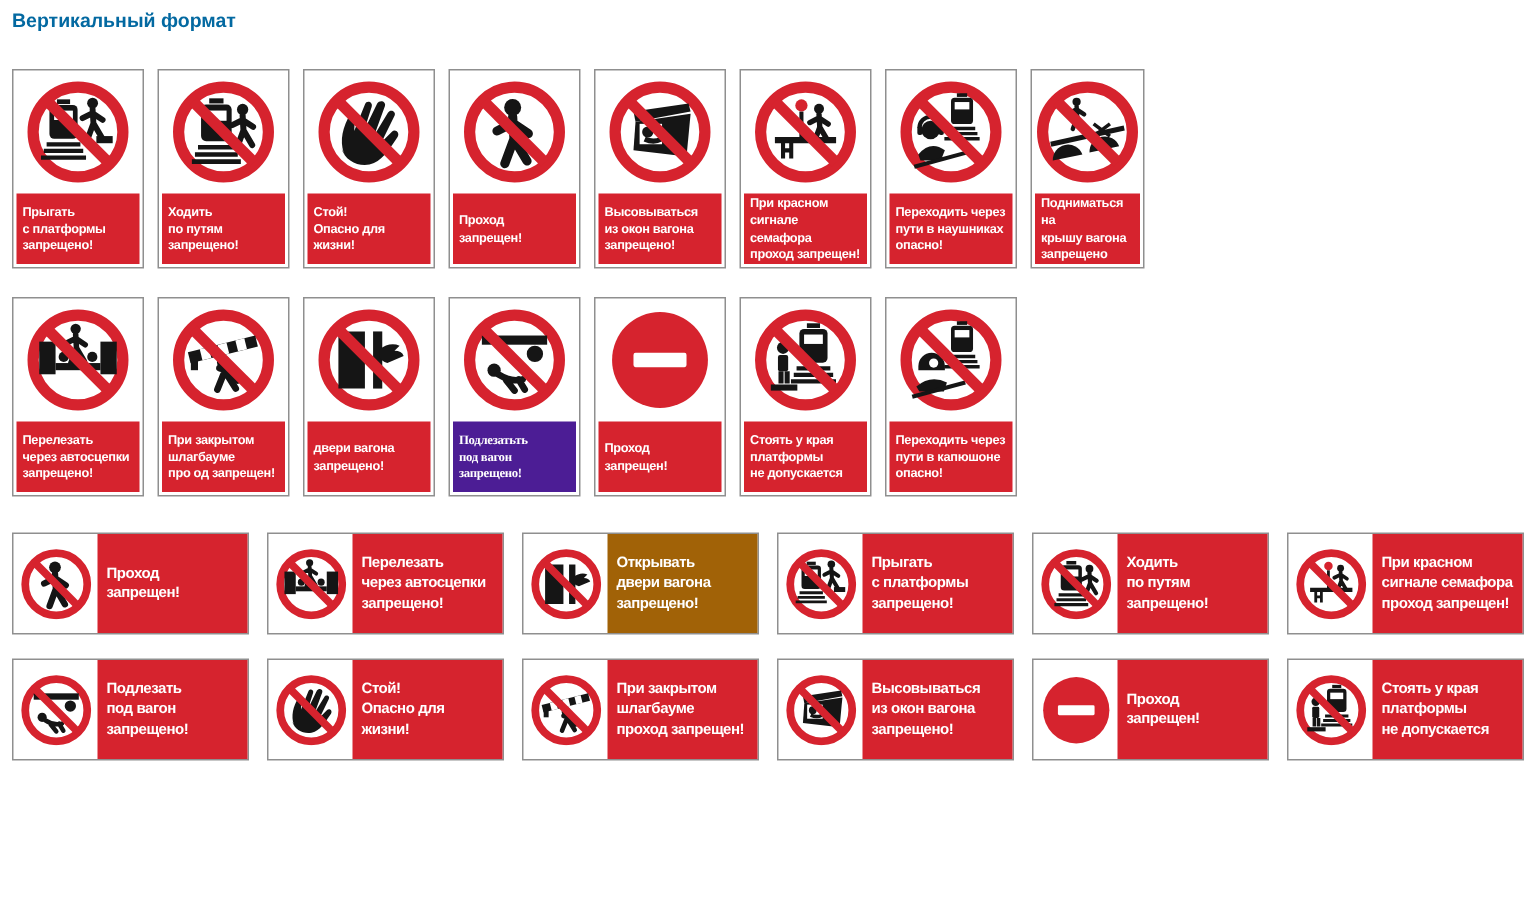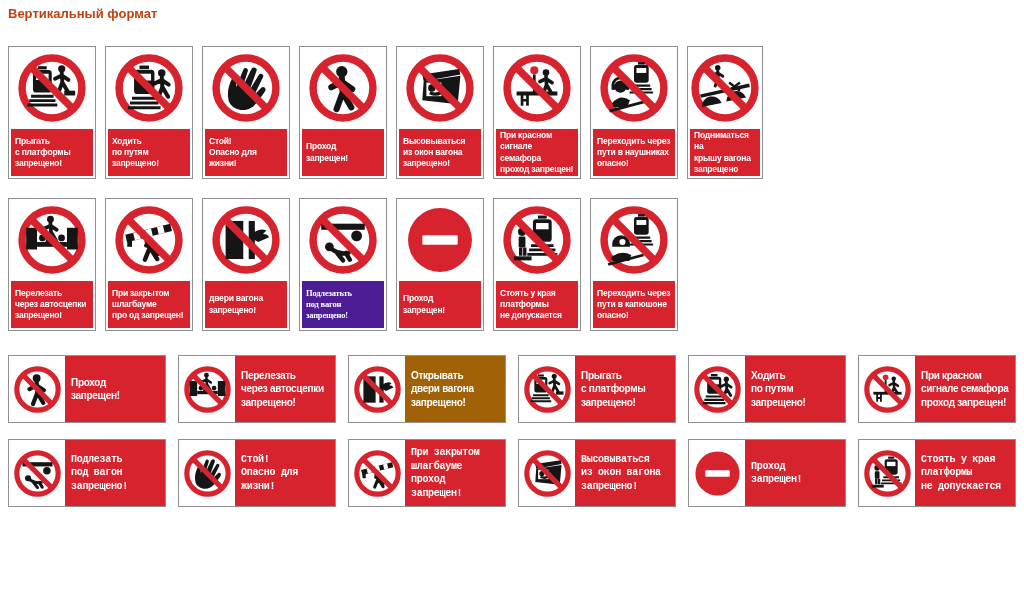--- a/index.html
+++ b/index.html
@@ -1,25 +1,25 @@
 <!DOCTYPE html>
 <html><head>
 <meta charset="utf-8">
 <style>
   html,body{margin:0;padding:0;background:#fff;}
   body{width:1024px;height:600px;overflow:hidden;font-family:"Liberation Sans",sans-serif;}
   .page{padding:6px 8px 0 8px;box-sizing:border-box;}
   h1{margin:0 0 16px 0;font-size:29px;line-height:36px;font-weight:600;color:#171717;letter-spacing:0;}
-  .sec-h{font-size:13px;font-weight:700;color:#c2410c;line-height:15px;}
+  .sec-h{font-size:13px;font-weight:700;color:#0369a1;line-height:15px;}
   .sign-row{display:flex;gap:9px;}
   #v-row-0{margin-top:25px;}
   #v-row-1{margin-top:19px;}
   #h-head{margin-top:21px;}
   #h-row-0{margin-top:24px;}
-  #h-row-1{margin-top:16px;font-family:Liberation Mono, monospace;}
+  #h-row-1{margin-top:16px;}
   
   .v-card{width:88px;height:133px;border:1px solid #8f8f8f;background:#fff;
           display:flex;flex-direction:column;box-sizing:border-box;flex:0 0 auto;}
   .v-card.wide{width:76px;}
   .v-pict{flex:1;display:flex;align-items:center;justify-content:center;}
   .v-pict svg{width:68px;height:68px;display:block;}
   .v-band{height:47px;margin:0 2px 2px 2px;color:#fff;font-size:8.5px;font-weight:700;
           line-height:1.32;letter-spacing:-0.2px;padding:3px 4px;white-space:pre-line;
           display:flex;align-items:center;box-sizing:border-box;}
   

